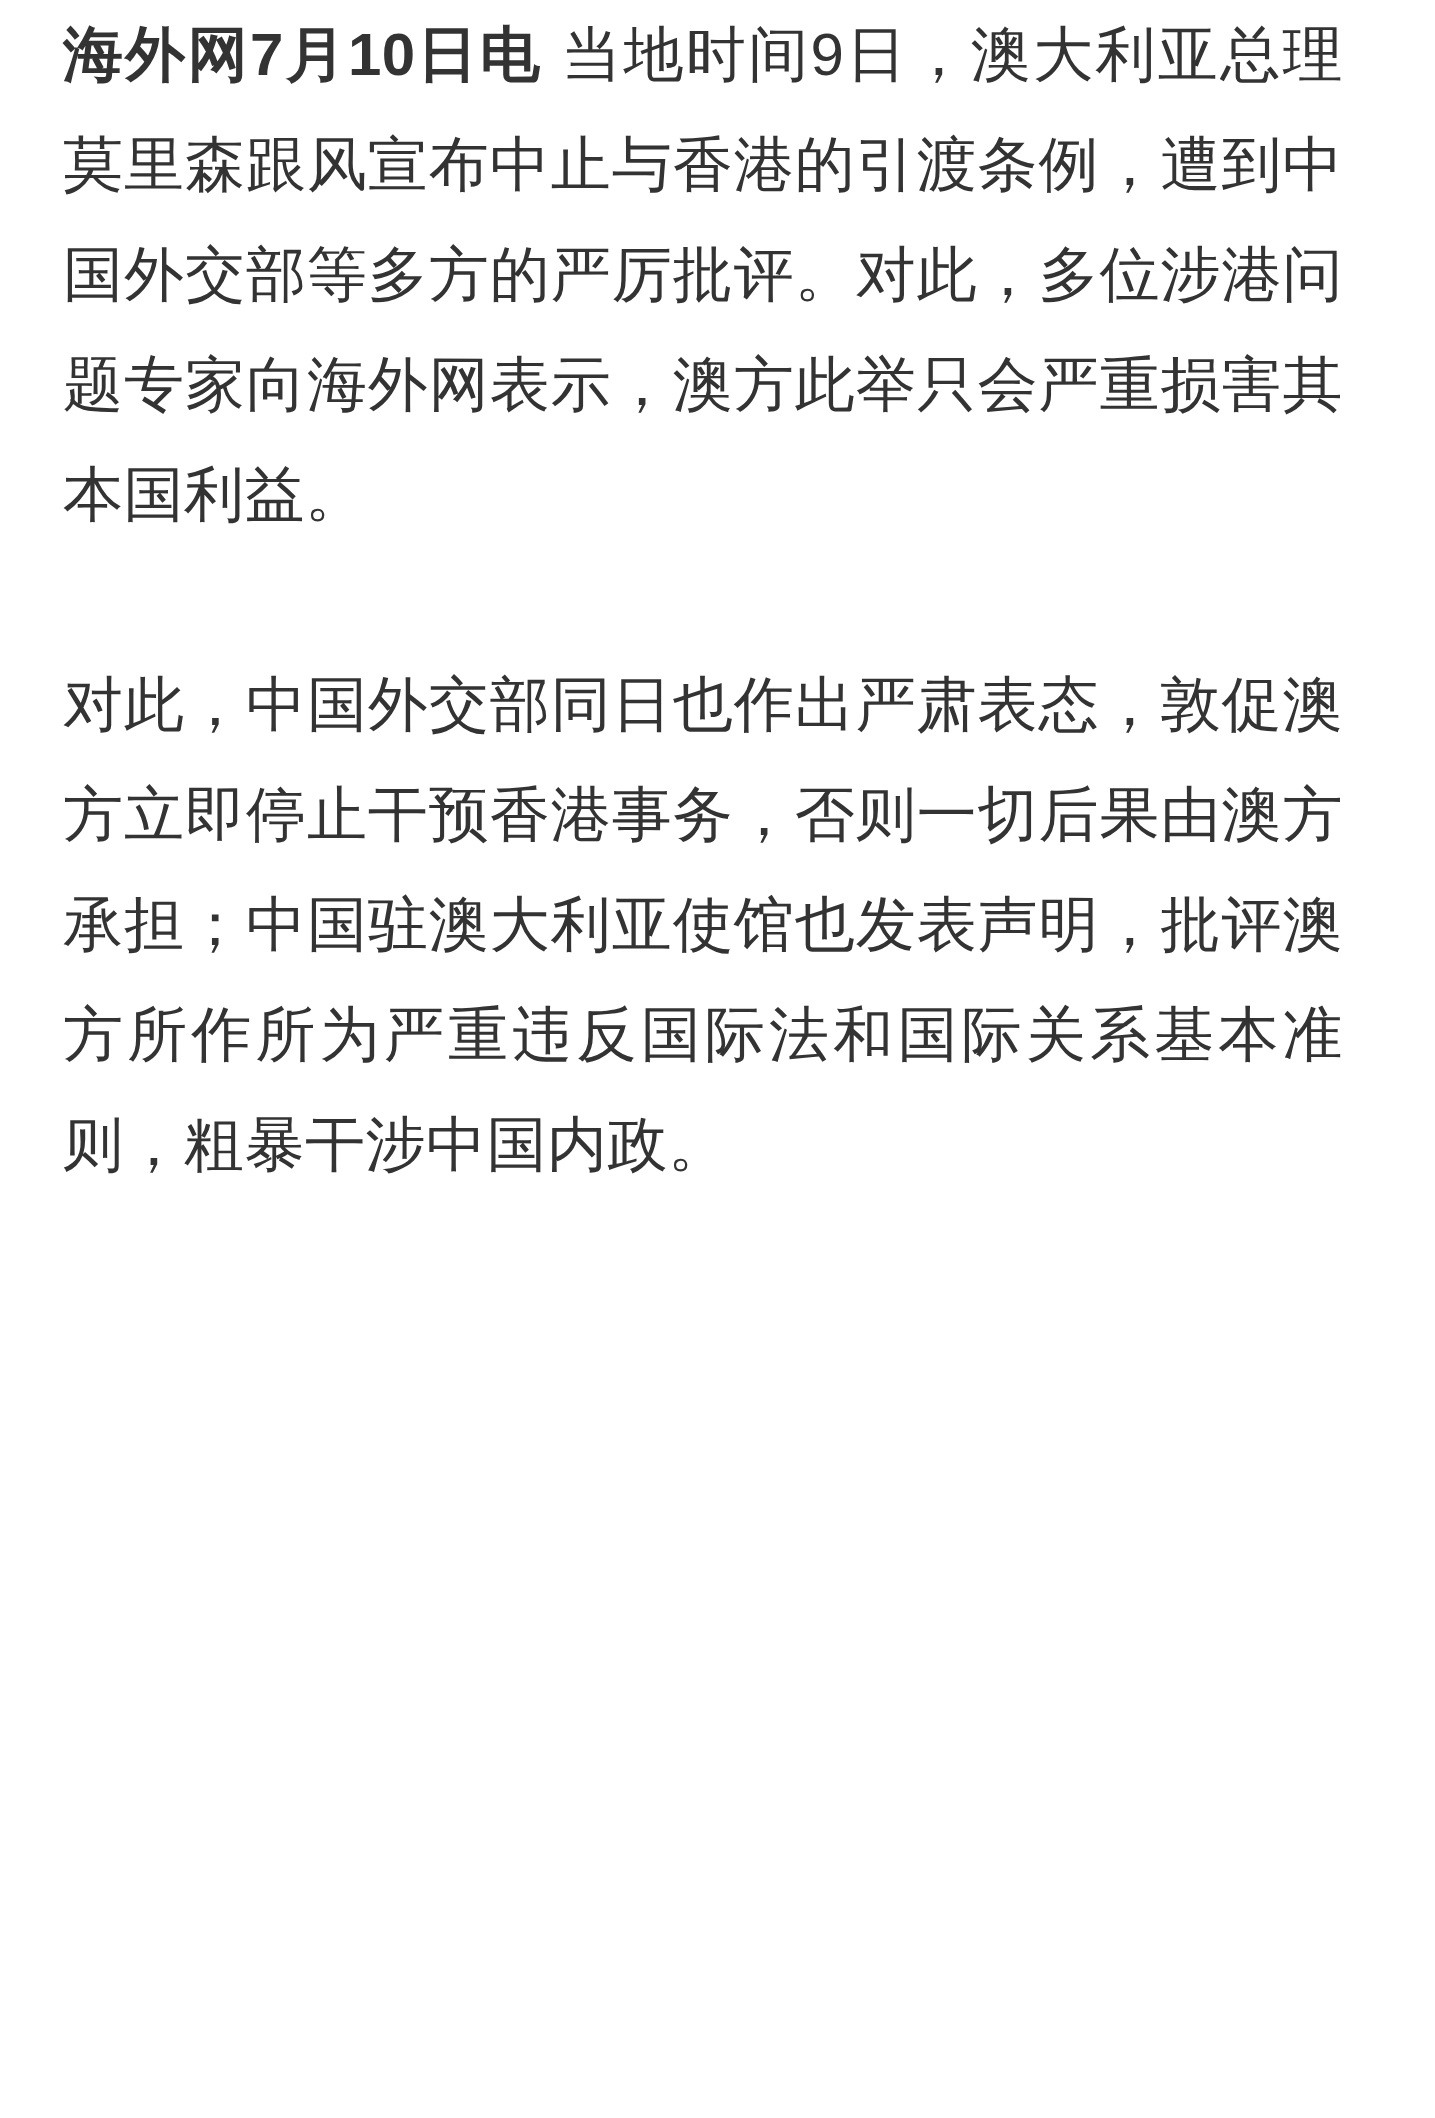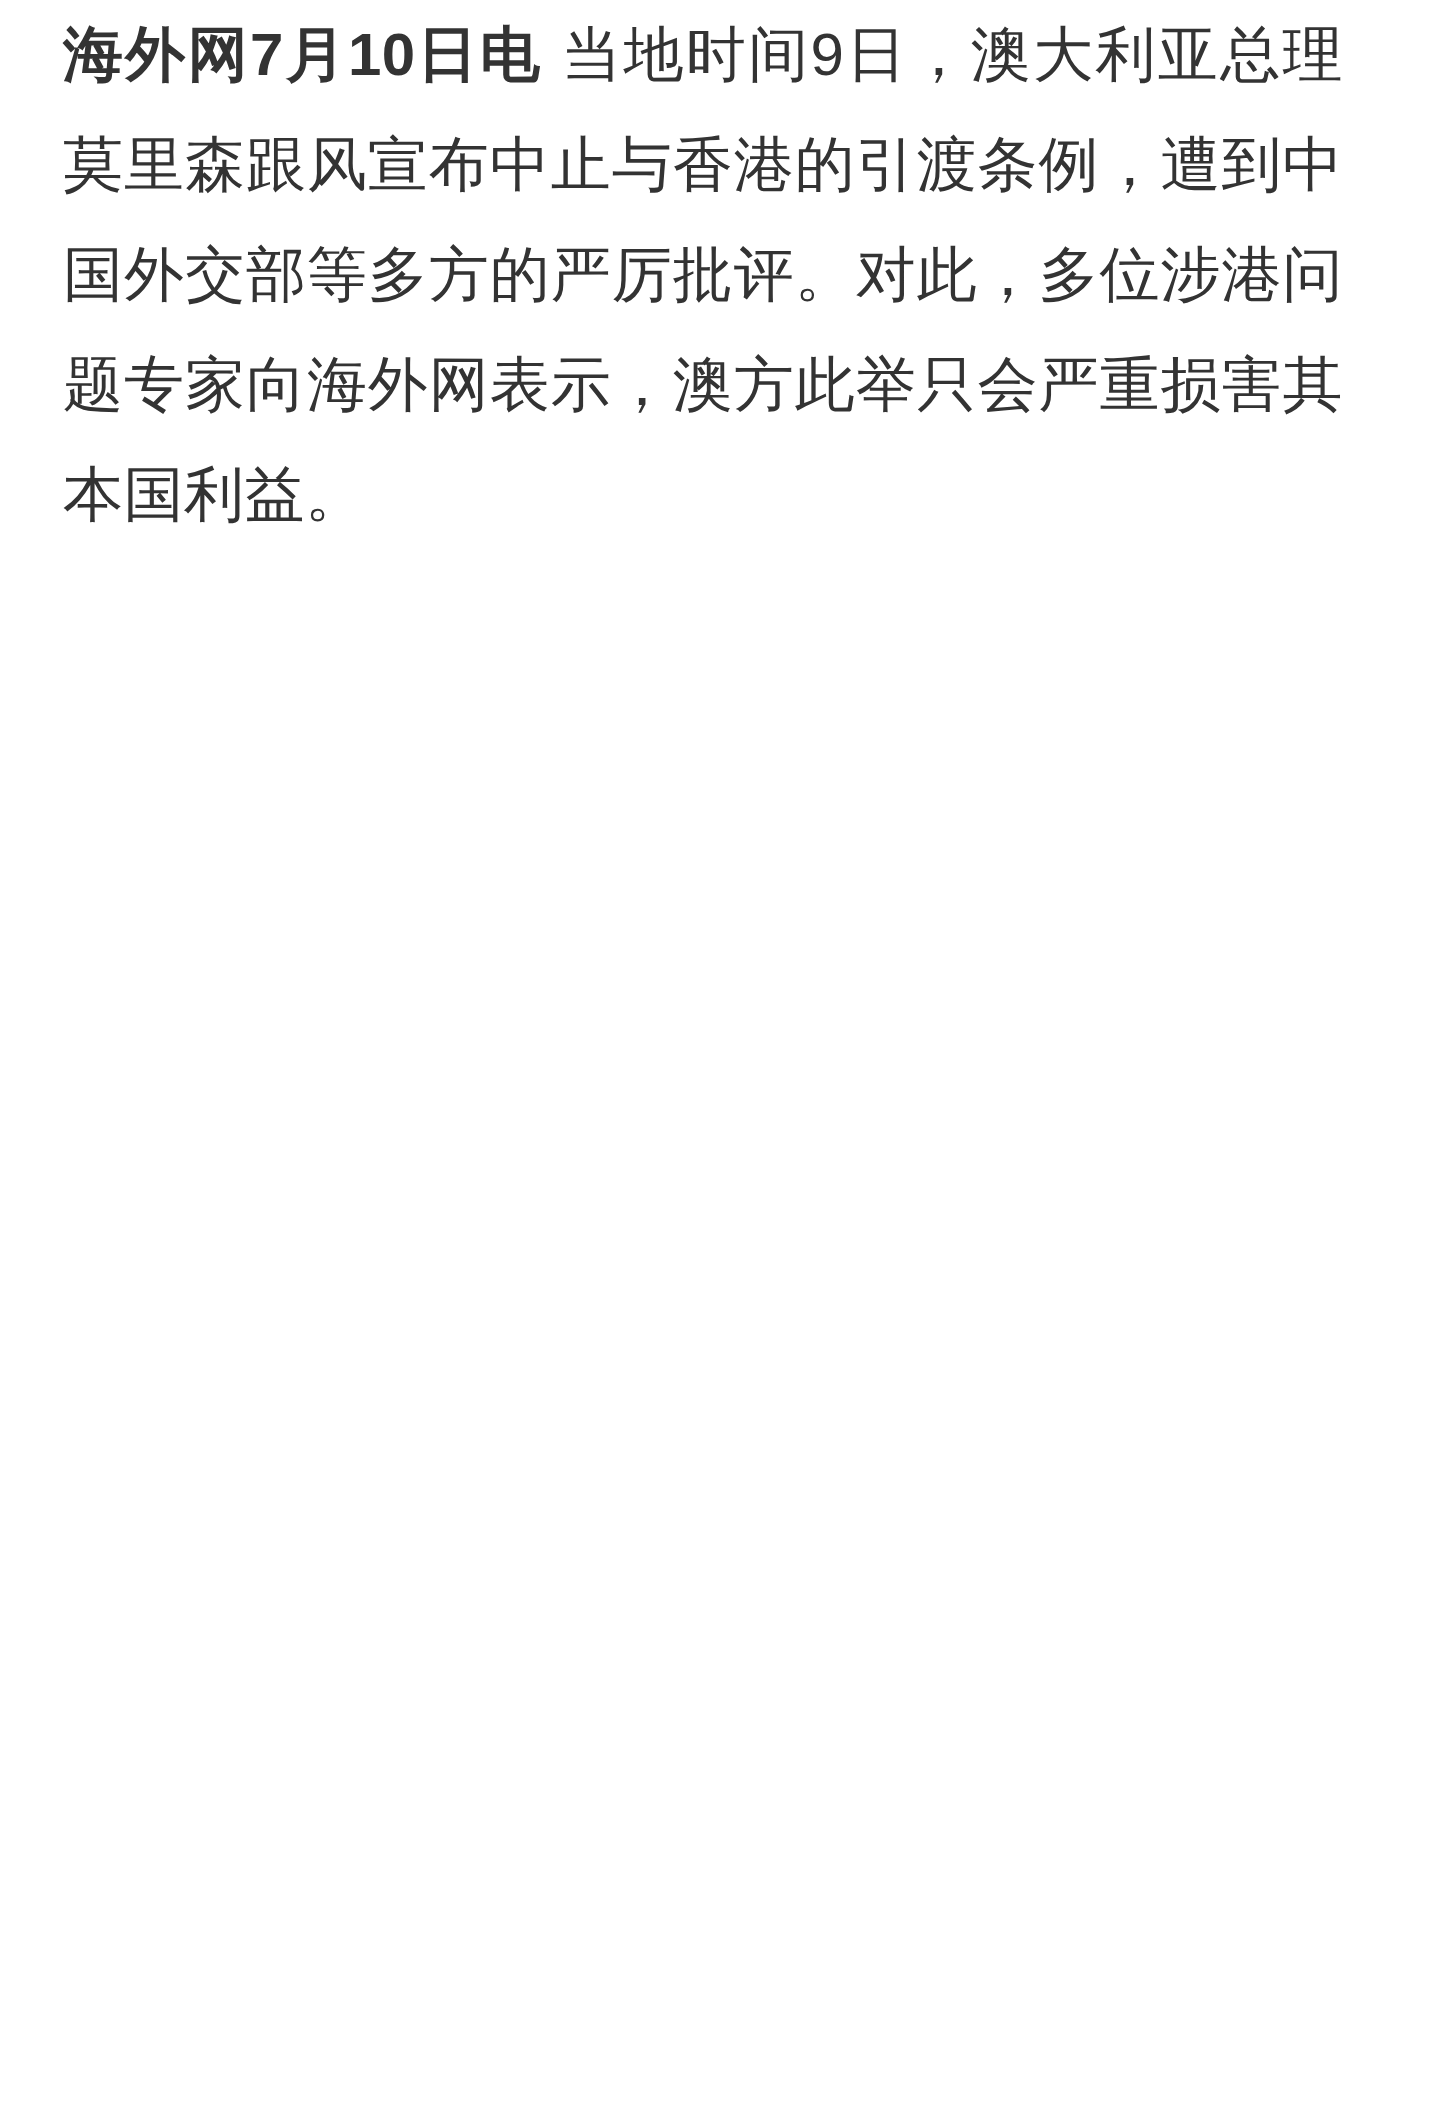--- a/index.html
+++ b/index.html
@@ -32,13 +32,16 @@
     font-weight: 700;
   }
 </style>
 </head>
 <body style="background: rgb(255, 255, 255); color: rgb(51, 51, 51);">
 
 <div class="article">
   <p>
     <strong class="dateline">海外网7月10日电</strong><span> 当地时间9日，澳大利亚总理莫里森跟风宣布中止与香港的引渡条例，遭到中国外交部等多方的严厉批评。对此，多位涉港问题专家向海外网表示，澳方此举只会严重损害其本国利益。</span>
   </p>
+  <p>
+    <span>对此，中国外交部同日也作出严肃表态，敦促澳方立即停止干预香港事务，否则一切后果由澳方承担；中国驻澳大利亚使馆也发表声明，批评澳方所作所为严重违反国际法和国际关系基本准则，粗暴干涉中国内政。</span>
+  </p>
 </div>
 
 </body></html>

